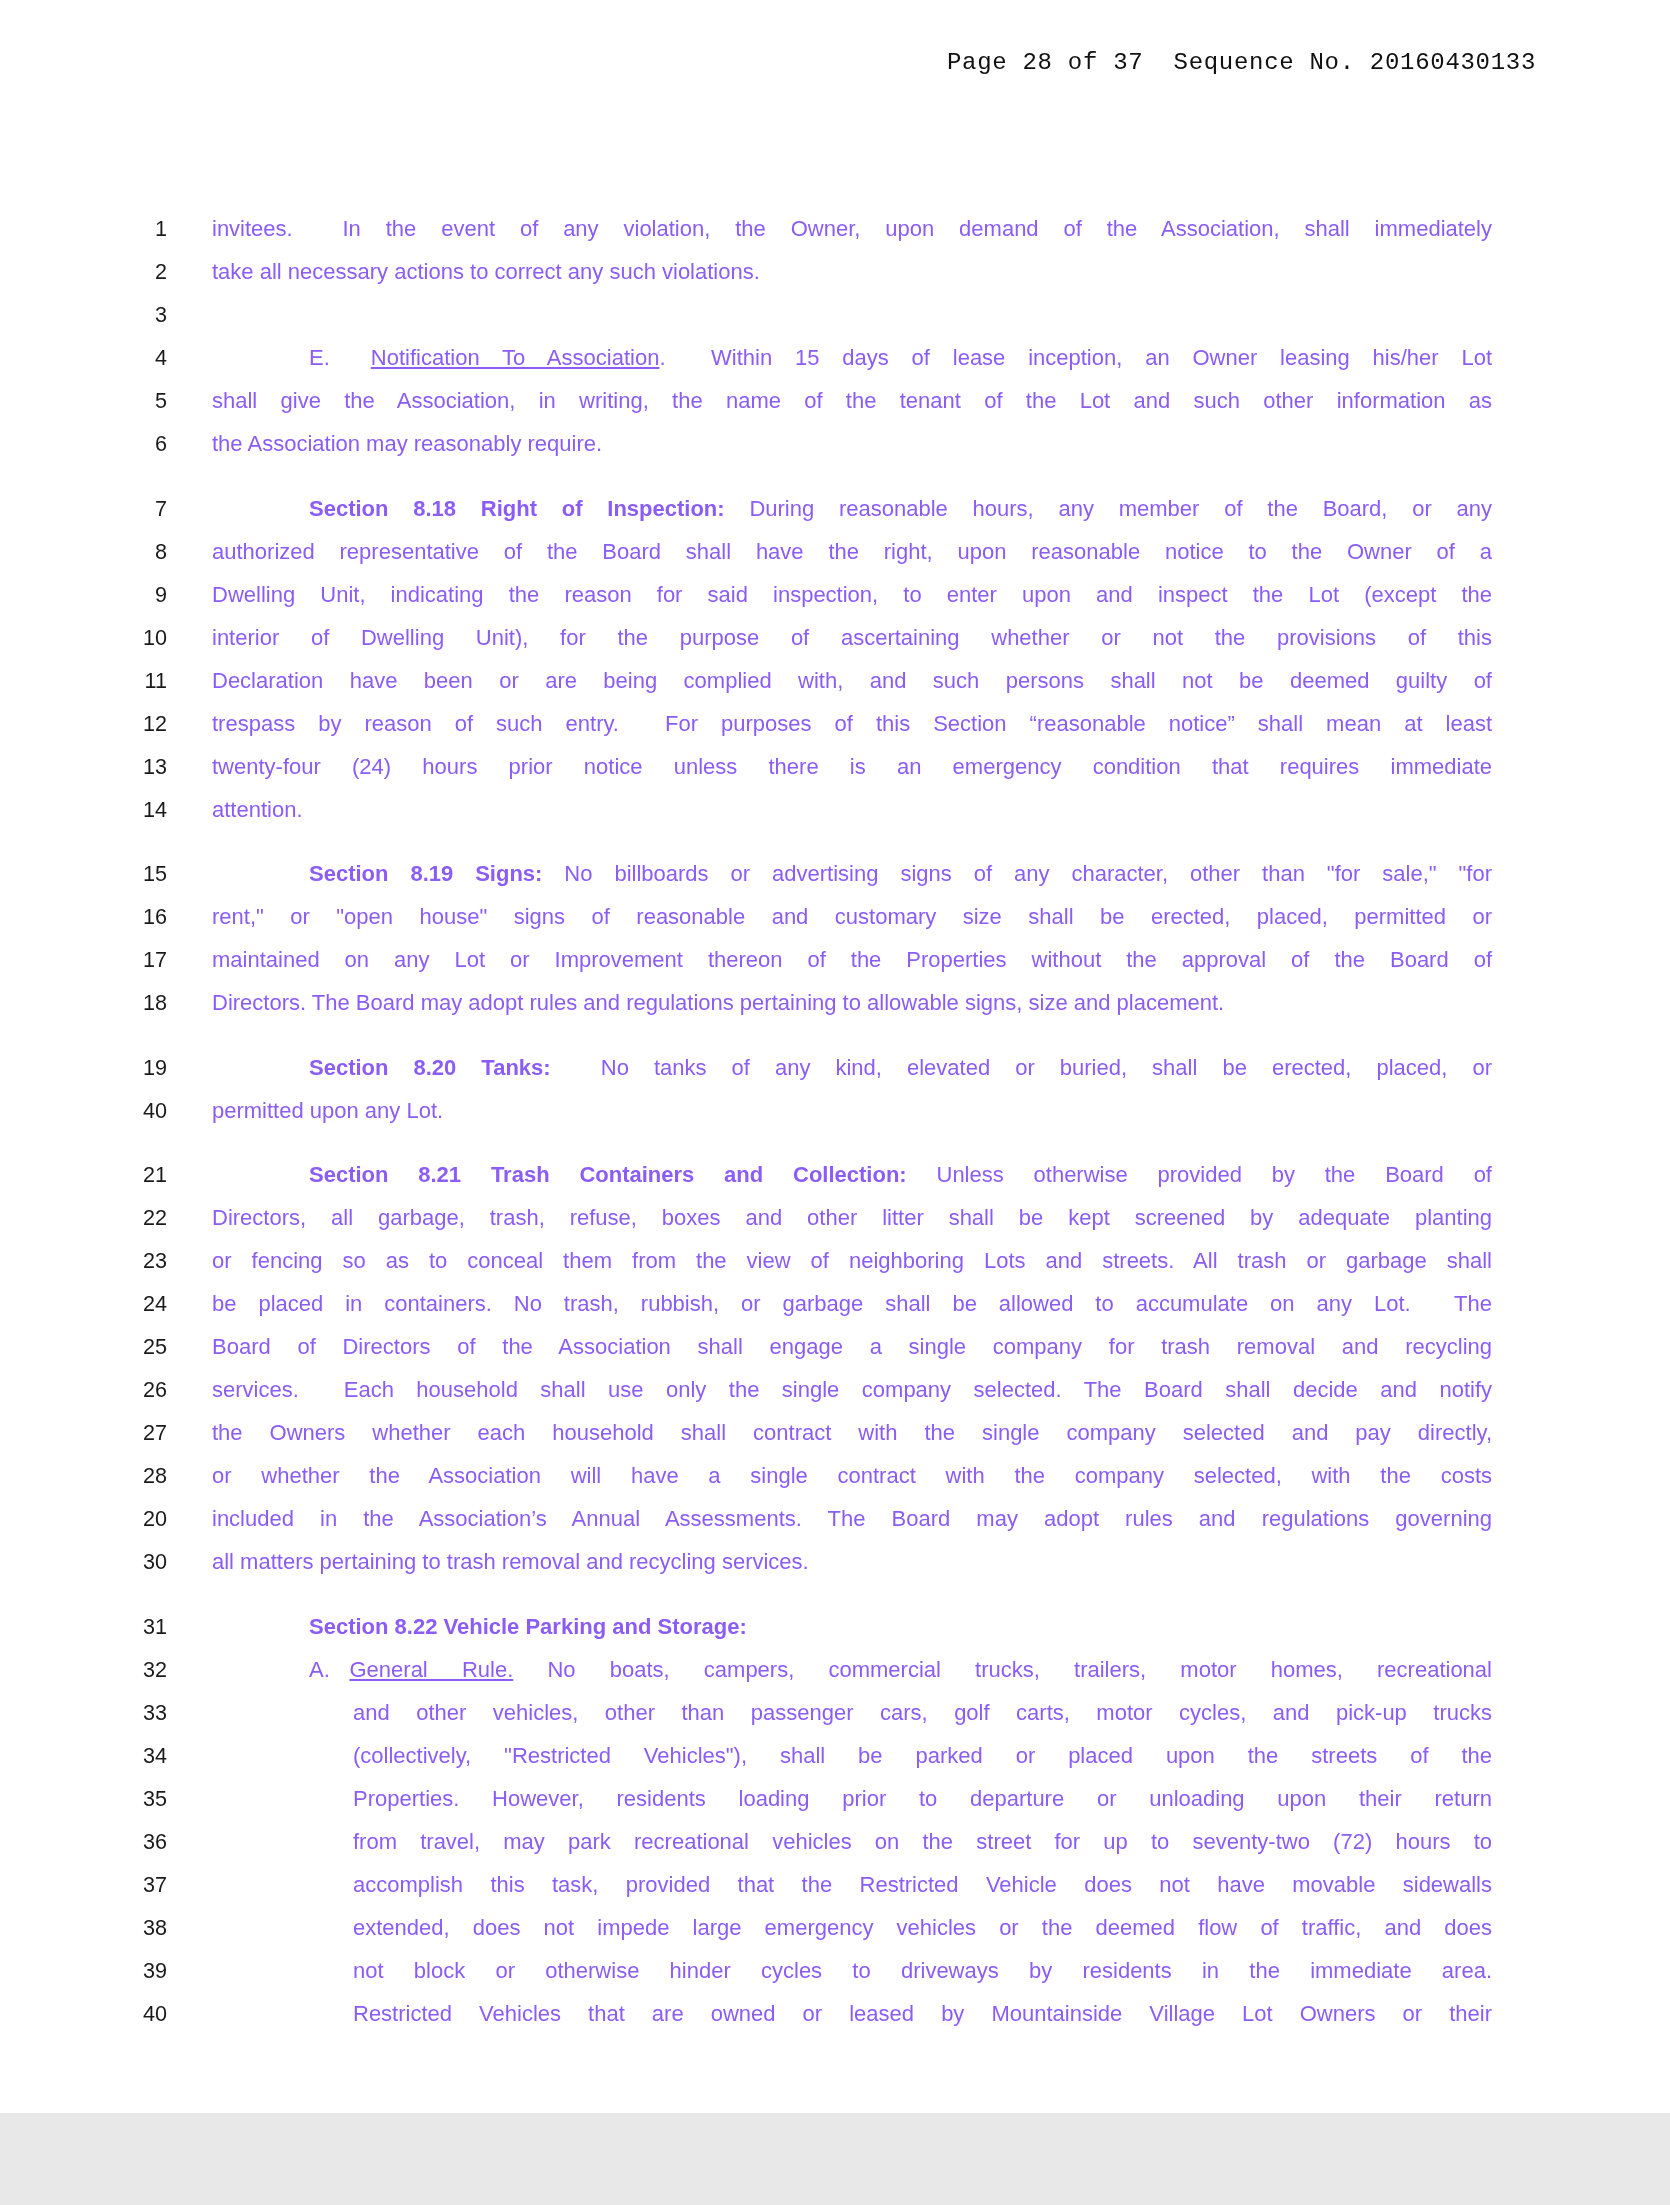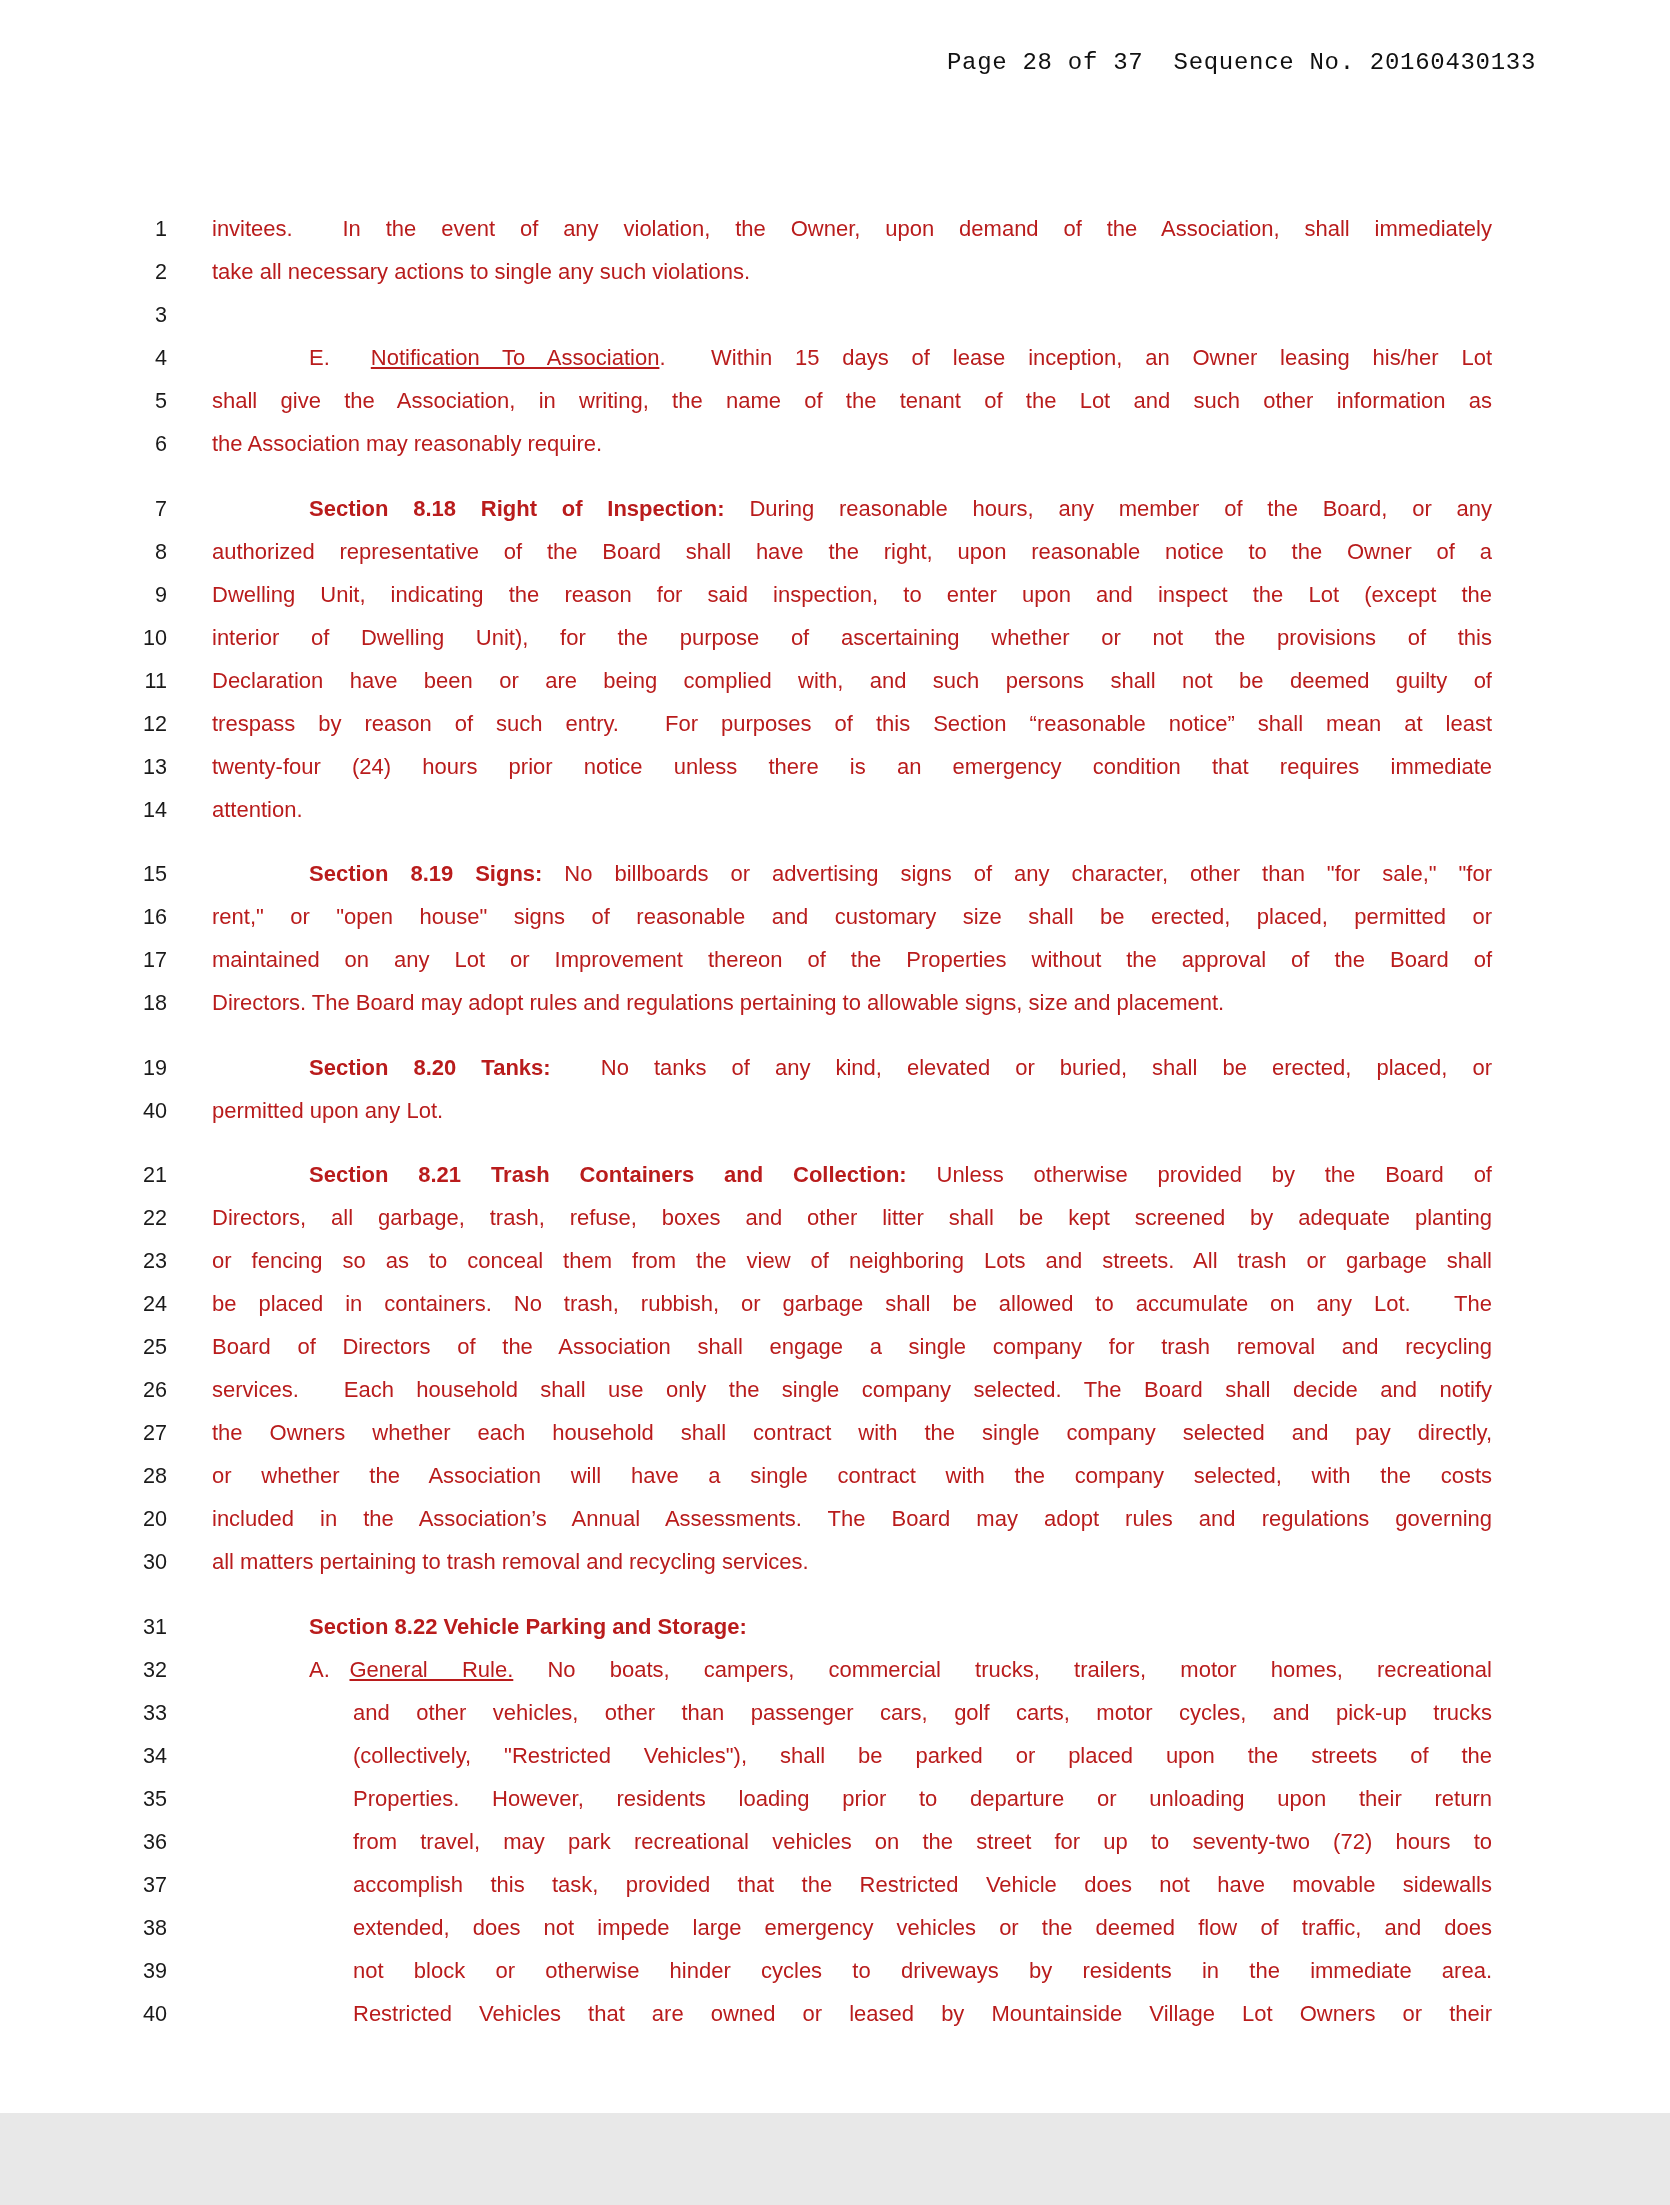--- a/index.html
+++ b/index.html
@@ -41,21 +41,21 @@
     margin-right: 45px;
     font-size: 21.6px;
     line-height: 43px;
     color: #1a1a1a;
   }
   .text {
     flex: 1;
     font-size: 22px;
     line-height: 43px;
     white-space: pre-wrap;
-    color: #b91c1c;
+    color: #8b5cf6;
   }
   .line.j .text {
     text-align: justify;
     text-align-last: justify;
   }
   .text.ind1 { padding-left: 97px; }
   .text.ind2 { padding-left: 141px; }
   .text .b { font-weight: bold; margin-top: 28px; }
   .text .u { text-decoration: underline; }
   .footer {
@@ -83,21 +83,21 @@
     <span>Page 28 of 37  Sequence No. 20160430133</span>
   </div>
 
   <div class="doc-body">
       <div class="line j">
         <span class="num">1</span>
         <span class="text ind0"><span>invitees.  In the event of any violation, the Owner, upon demand of the Association, shall immediately</span></span>
       </div>
       <div class="line">
         <span class="num">2</span>
-        <span class="text ind0"><span>take all necessary actions to single any such violations.</span></span>
+        <span class="text ind0"><span>take all necessary actions to correct any such violations.</span></span>
       </div>
       <div class="line">
         <span class="num">3</span>
         <span class="text ind0"></span>
       </div>
       <div class="line j">
         <span class="num">4</span>
         <span class="text ind1"><span>E.</span><span class="u" style="margin-left: 41px;">Notification To Association</span><span>.  Within 15 days of lease inception, an Owner leasing his/her Lot</span></span>
       </div>
       <div class="line j">

